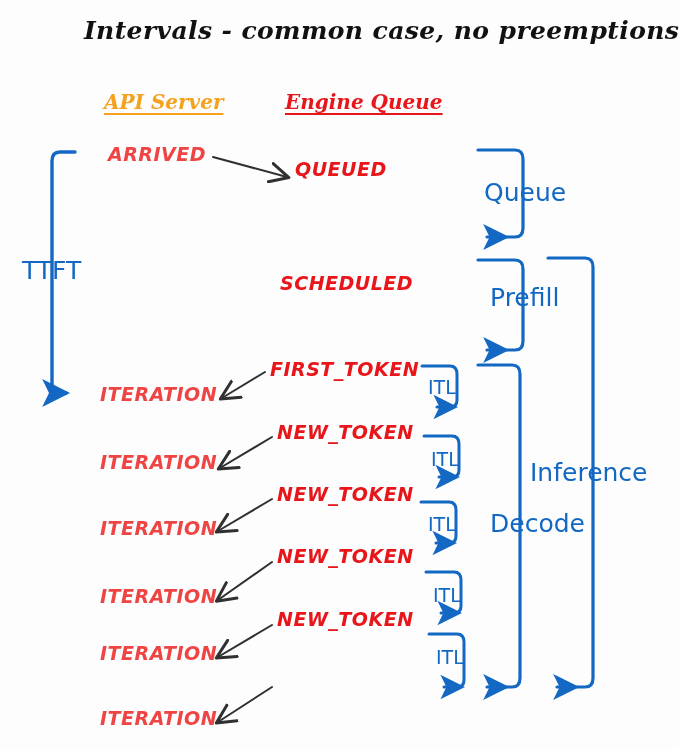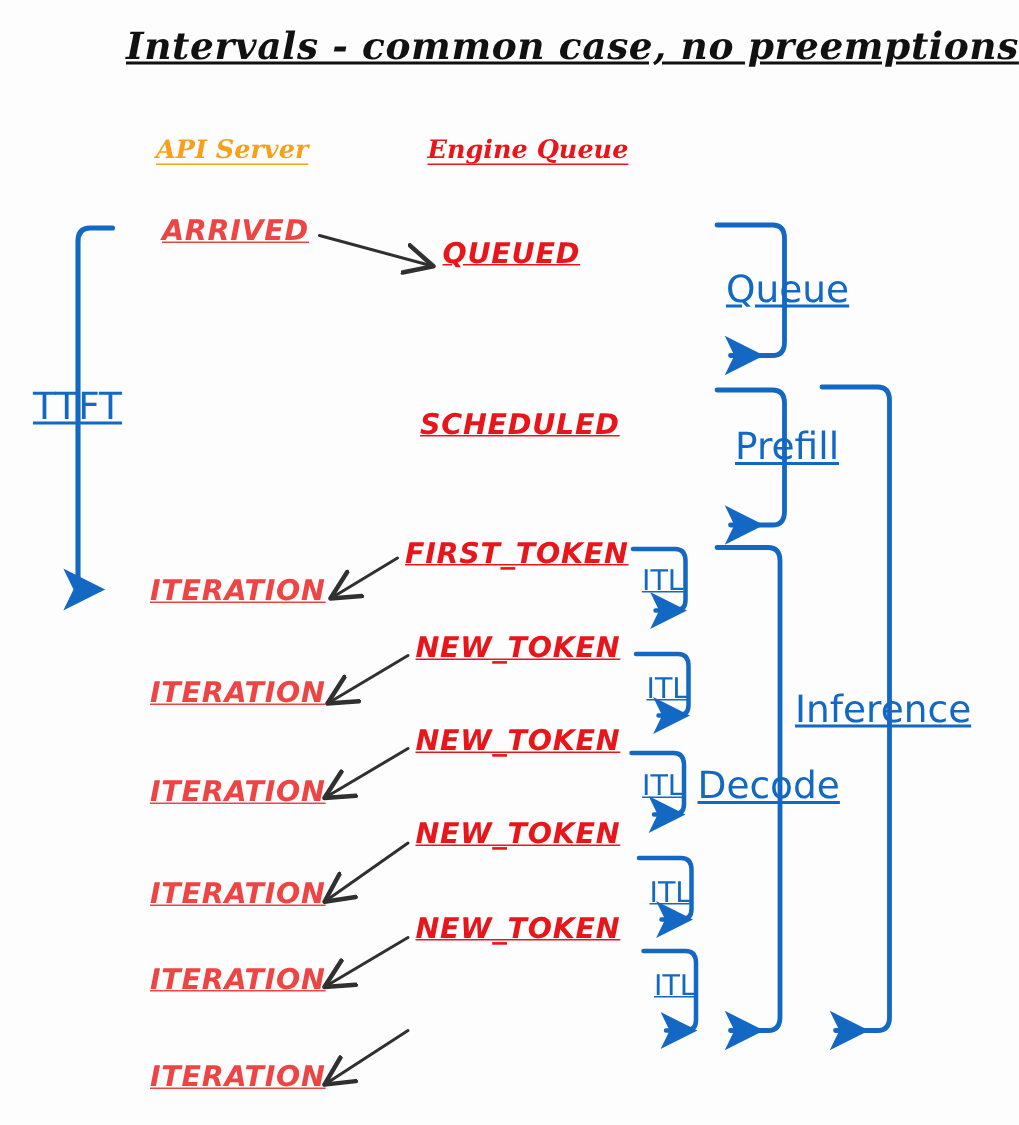--- a/index.html
+++ b/index.html
@@ -5,32 +5,32 @@
   html,body{margin:0;padding:0;}
   body{
     width:679px;height:750px;
     background:#fdfdfd;
     font-family:"DejaVu Sans", sans-serif;
     overflow:hidden;
     position:relative;
   }
   #stage{position:absolute;left:0;top:0;width:679px;height:750px;}
   svg.layer{position:absolute;left:0;top:0;width:679px;height:750px;pointer-events:none;}
-  .txt{position:absolute;white-space:nowrap;line-height:1;text-decoration:underline;}
+  .txt{position:absolute;white-space:nowrap;line-height:1;}
 
   .title{
     font-family:"DejaVu Serif", serif;
     font-style:italic;font-weight:bold;
     font-size:25px;color:#111111;
     letter-spacing:.4px;
   }
   .colhead{
     font-family:"DejaVu Serif", serif;
     font-style:italic;font-weight:bold;
-    font-size:17px;
+    font-size:20px;
     text-decoration:underline;
     text-underline-offset:4px;
   }
   .colhead.api{color:#f5a11e;}
   .colhead.engine{color:#e8161a;}
 
   .state{
     font-family:"DejaVu Sans", sans-serif;
     font-style:italic;font-weight:bold;
     font-size:19px;
@@ -151,21 +151,21 @@
 
   <div class="txt state engine" style="left:277px;top:610px;">NEW_TOKEN</div>
   <div class="txt state api" style="left:100px;top:644px;">ITERATION</div>
 
   <div class="txt state api" style="left:100px;top:709px;">ITERATION</div>
 
   <div class="txt bluelbl" style="left:22px;top:258px;">TTFT</div>
   <div class="txt bluelbl" style="left:484px;top:180px;">Queue</div>
   <div class="txt bluelbl" style="left:490px;top:285px;">Prefill</div>
   <div class="txt bluelbl" style="left:530px;top:460px;">Inference</div>
-  <div class="txt bluelbl" style="left:465px;top:511px;">Decode</div>
+  <div class="txt bluelbl" style="left:490px;top:511px;">Decode</div>
 
   <div class="txt bluelbl small" style="left:428px;top:378px;">ITL</div>
   <div class="txt bluelbl small" style="left:431px;top:450px;">ITL</div>
   <div class="txt bluelbl small" style="left:428px;top:515px;">ITL</div>
   <div class="txt bluelbl small" style="left:433px;top:586px;">ITL</div>
   <div class="txt bluelbl small" style="left:436px;top:648px;">ITL</div>
 
 </div>
 
 </body></html>

